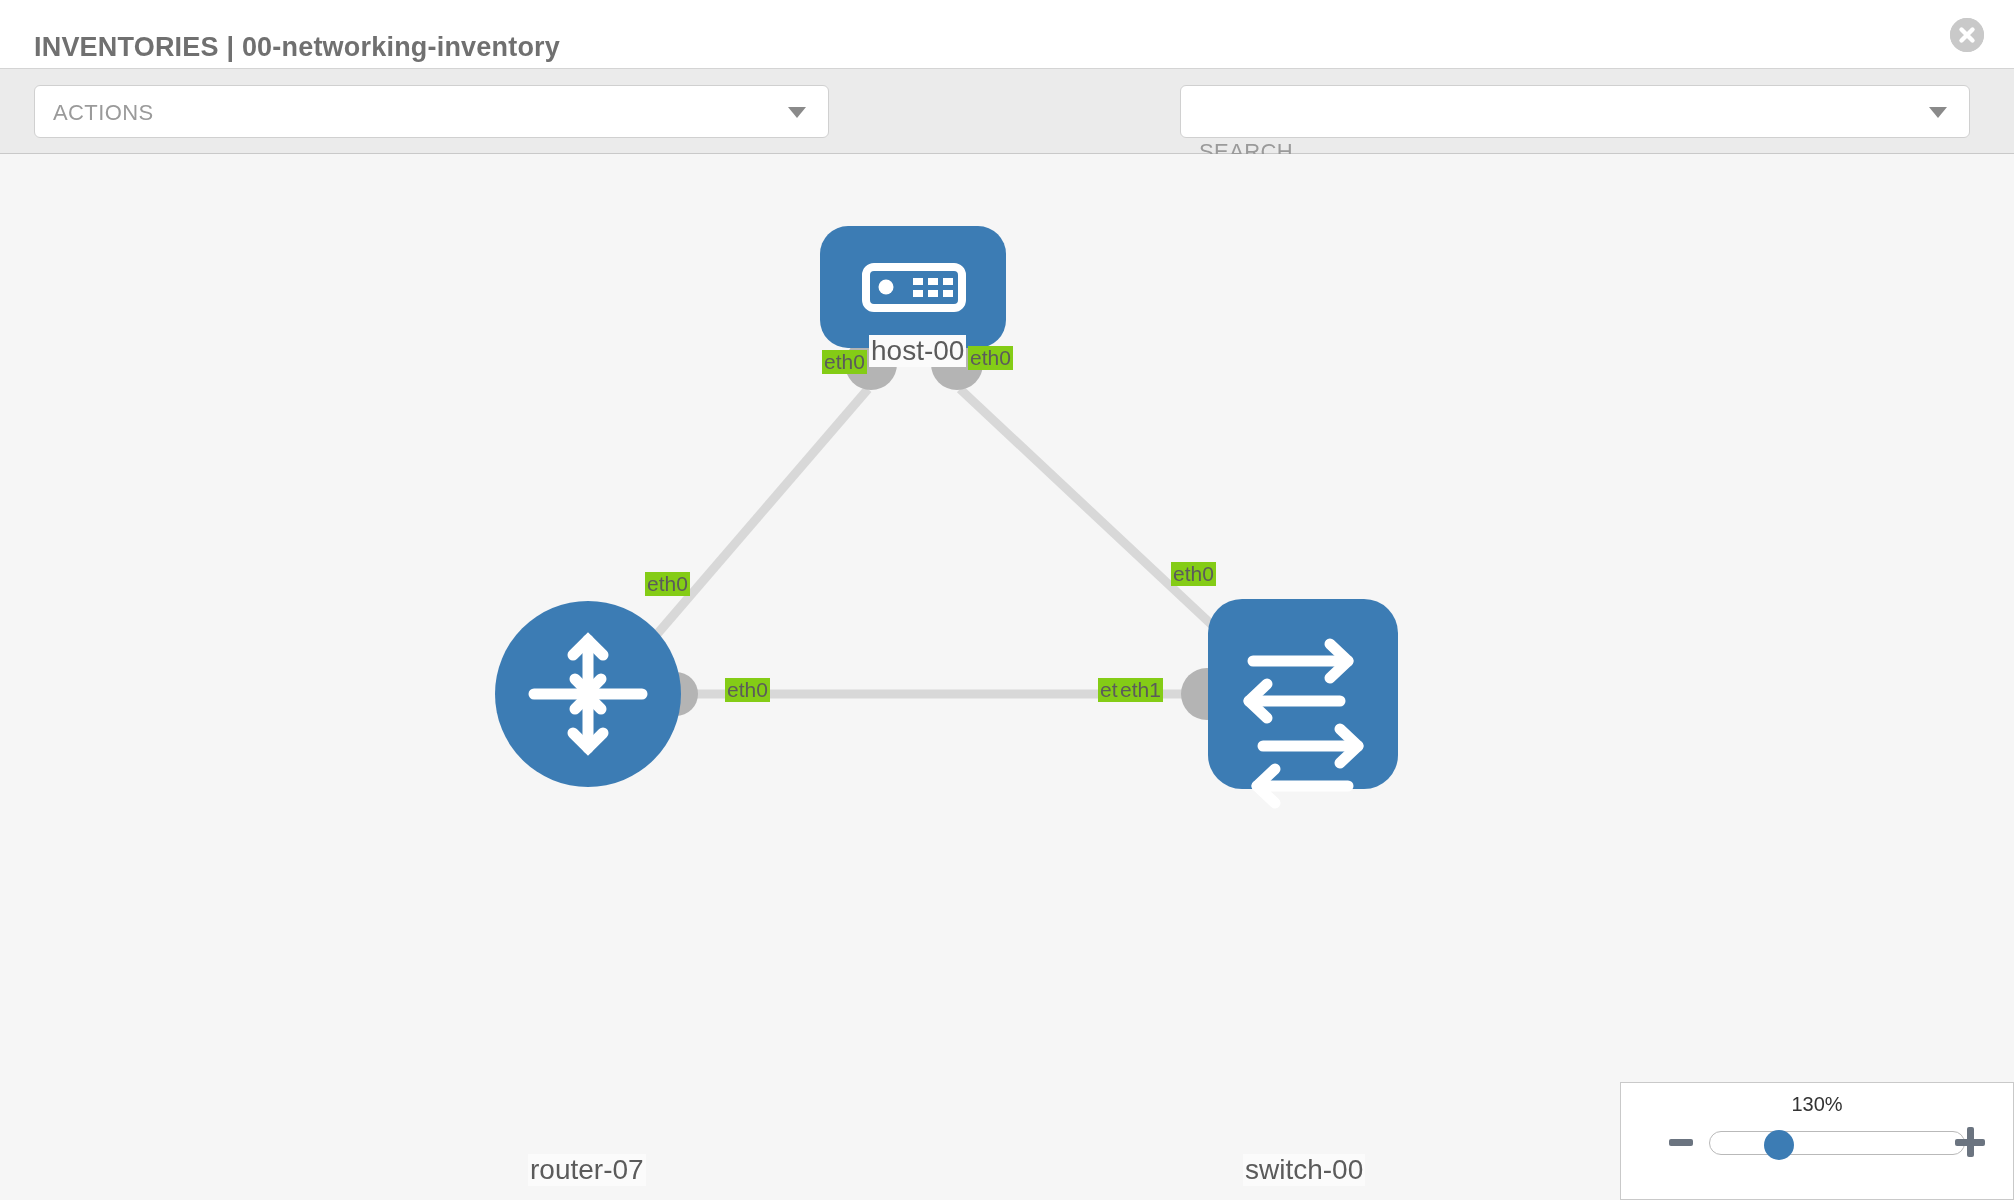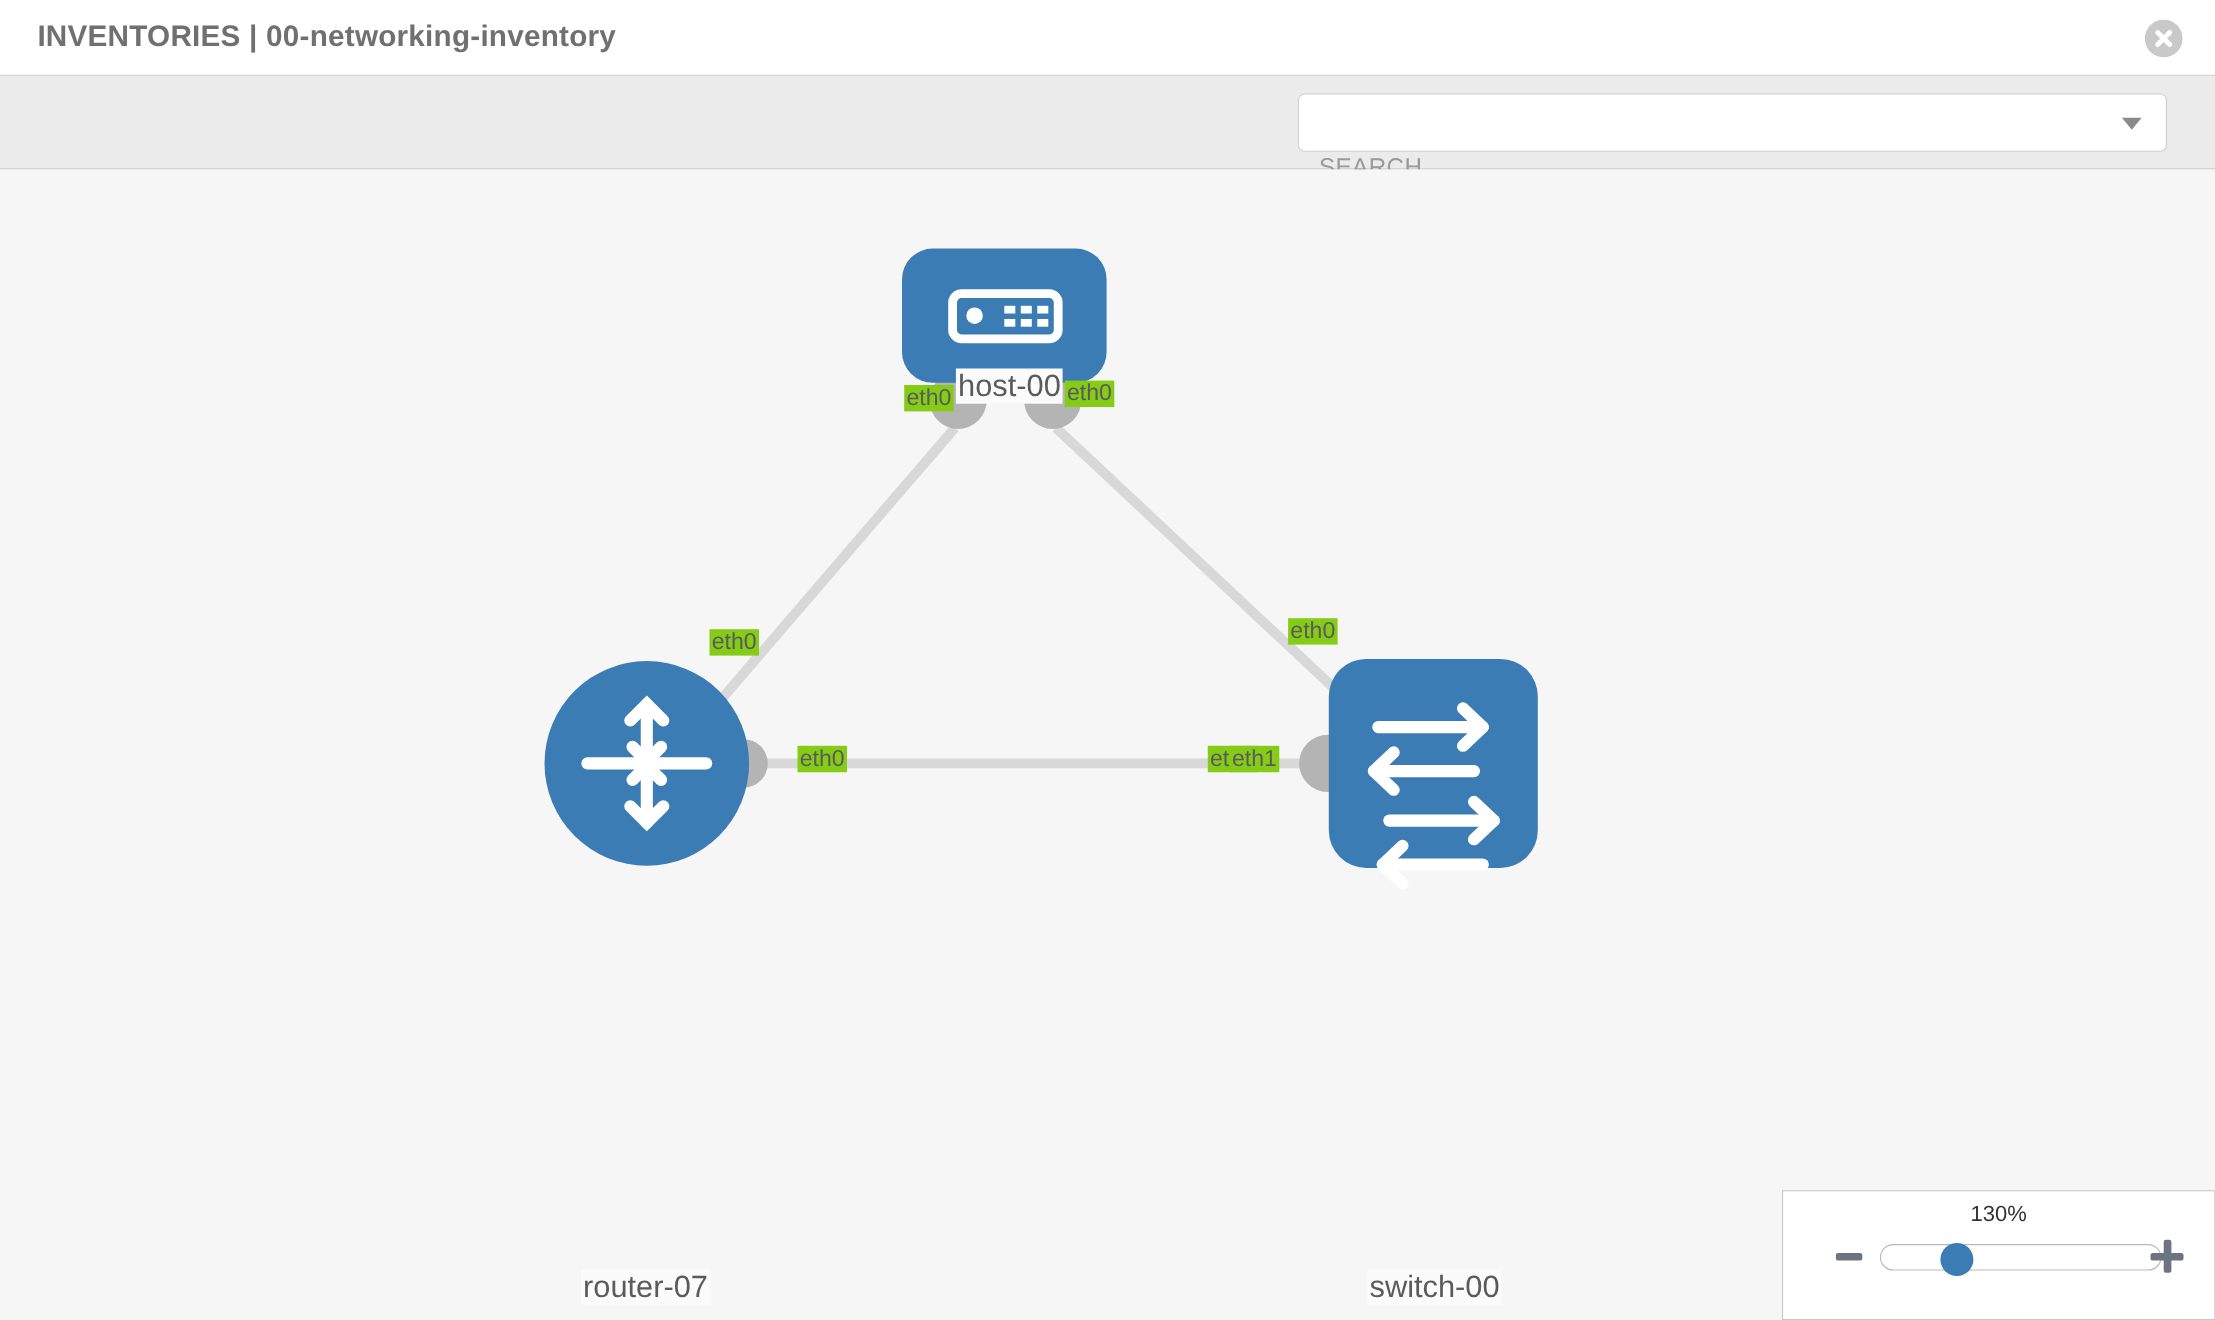--- a/index.html
+++ b/index.html
@@ -20,21 +20,21 @@
     position: absolute;
     top: 0; left: 0;
     width: 2014px;
     height: 68px;
     background: #ffffff;
     box-sizing: border-box;
   }
   .page-title {
     position: absolute;
     left: 34px;
-    top: 18px;
+    top: 32px;
     font-size: 27px;
     font-weight: bold;
     color: #707070;
     letter-spacing: 0.2px;
     white-space: nowrap;
   }
   .close-btn {
     position: absolute;
     right: 30px;
     top: 18px;
@@ -230,20 +230,24 @@
   <div class="close-btn">
     <svg width="34" height="34" viewBox="0 0 34 34">
       <circle cx="17" cy="17" r="17" fill="#c9c9c9"></circle>
       <path d="M11.5 11.5 L22.5 22.5 M22.5 11.5 L11.5 22.5" stroke="#ffffff" stroke-width="4.4" stroke-linecap="round"></path>
     </svg>
   </div>
 </div>
 
 <div class="toolbar">
 
+  <div class="actions-select">
+    <span class="label">ACTIONS</span>
+    <span class="caret"></span>
+  </div>
 
   <div class="tool-icon wrench-icon-wrap">
     <svg width="40" height="40" viewBox="0 0 40 40">
       <path d="M29.2 7.5 a9.2 9.2 0 1 0 3.6 10.8 l-5.9-3.2 -1.1-5.1 z" fill="none" stroke="#8a909c" stroke-width="4"></path>
       <circle cx="27.5" cy="13.5" r="9.2" fill="none" stroke="#8a909c" stroke-width="4.2"></circle>
       <path d="M31 9 L26 5.5" stroke="#ebebeb" stroke-width="6" stroke-linecap="round"></path>
       <path d="M34.5 6.5 L26.5 6.0" stroke="#ebebeb" stroke-width="7"></path>
       <path d="M21.5 20.5 L9.5 32.5" stroke="#8a909c" stroke-width="5.4" stroke-linecap="round"></path>
       <rect x="4.5" y="27.5" width="8" height="8" rx="2" transform="rotate(-45 8.5 31.5)" fill="#8a909c"></rect>
     </svg>

